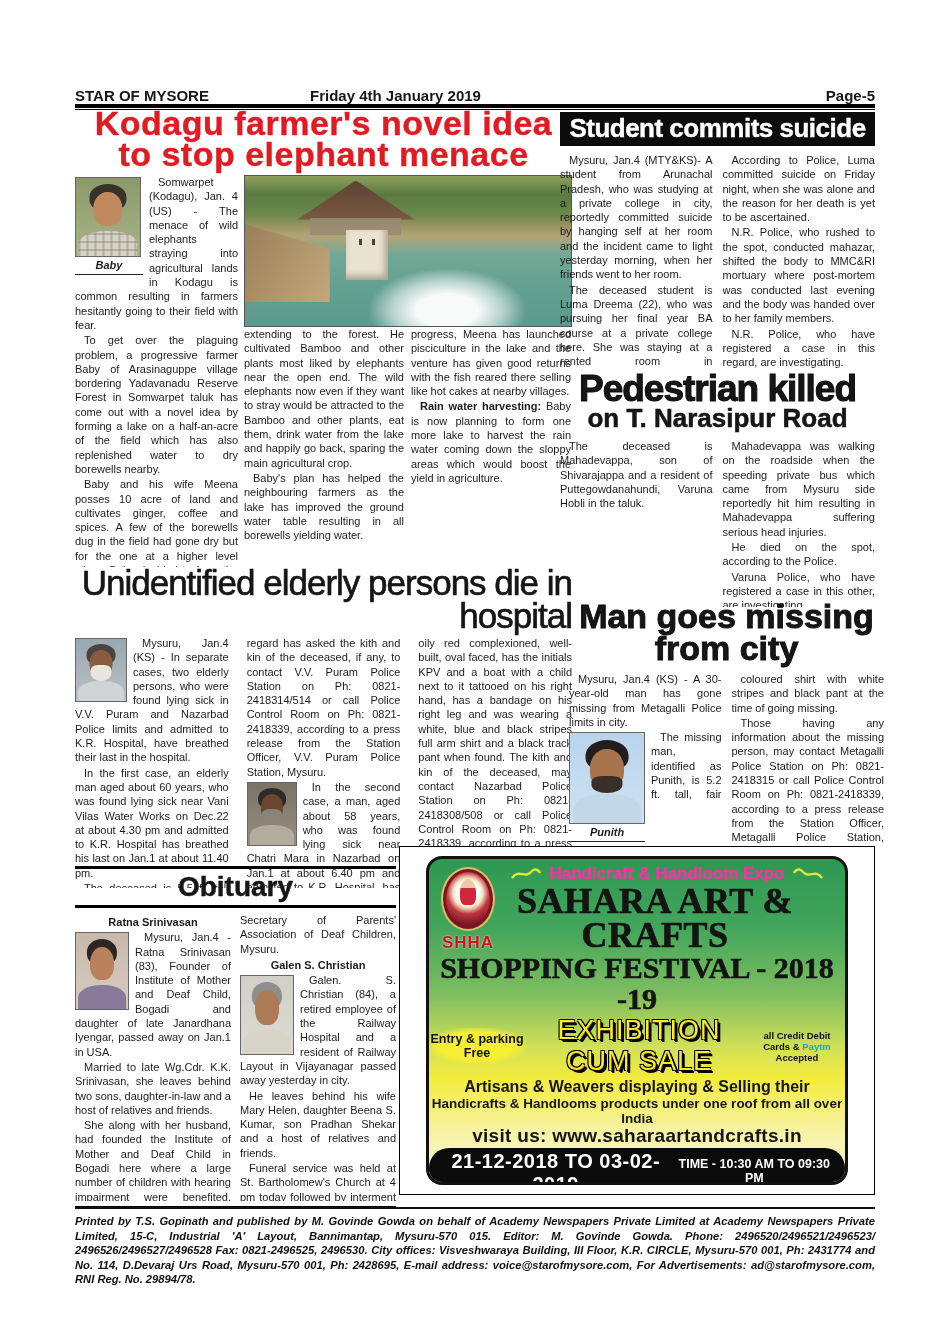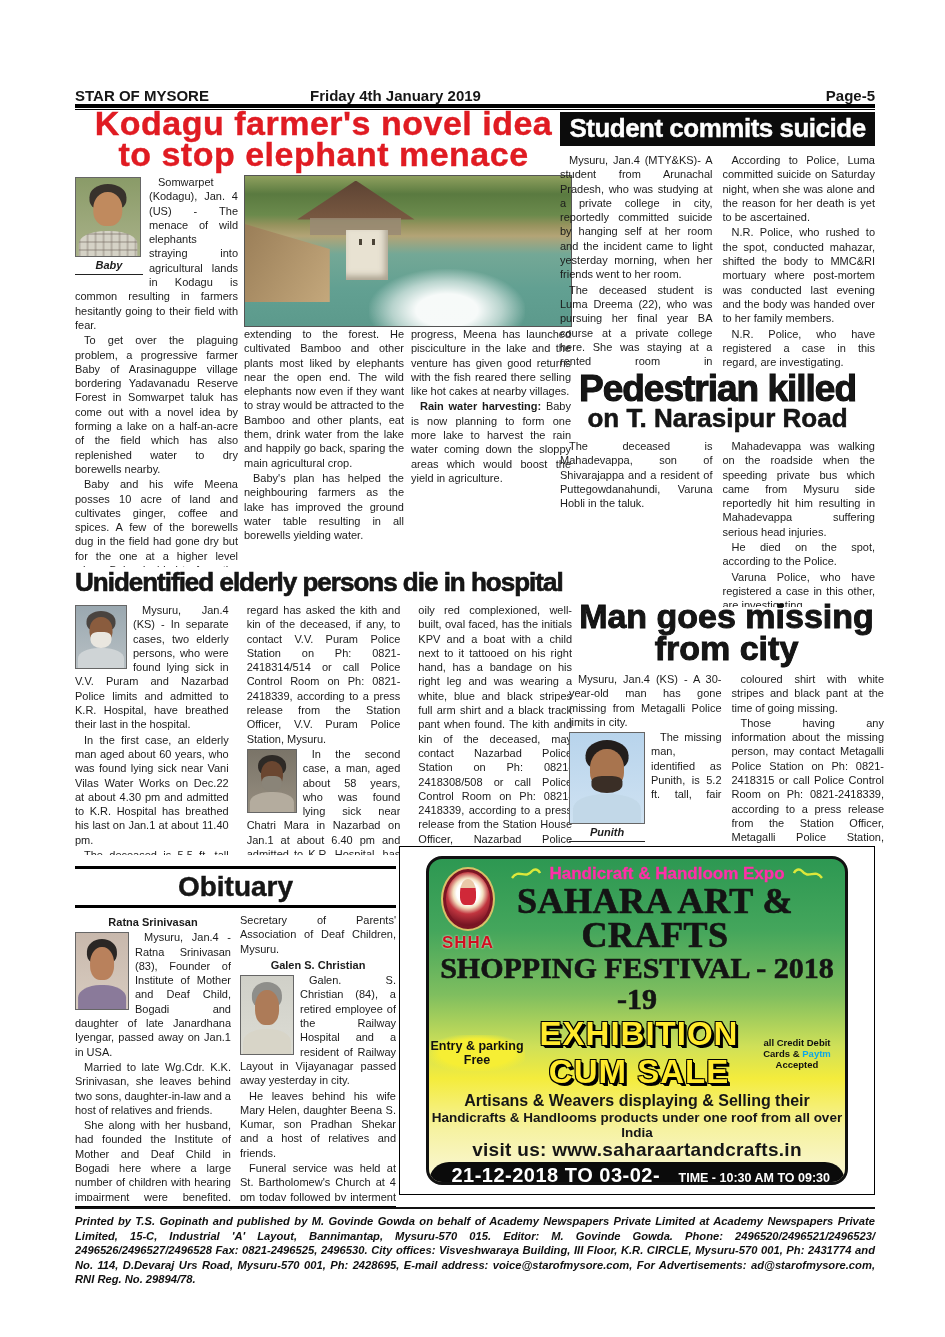--- a/index.html
+++ b/index.html
@@ -72,21 +72,21 @@
 
   
   .sec-ped{position:absolute;left:560px;top:372px;width:315px}
   .big1{font-weight:bold;text-align:center;font-size:37px;line-height:33px;letter-spacing:-1px;
         -webkit-text-stroke:1px #0c0c0c}
   .big2{font-weight:bold;text-align:center;font-size:26px;line-height:27px;-webkit-text-stroke:.5px #0c0c0c}
   .sec-ped .two>div{height:168px}
 
   
   .sec-eld{position:absolute;left:75px;top:566px;width:497px}
-  .cond-head{font-weight:bold;text-align:left;font-size:26px;line-height:33px;letter-spacing:-1px;
+  .cond-head{font-weight:normal;text-align:right;font-size:35px;line-height:33px;letter-spacing:-1px;
              -webkit-text-stroke:.6px #0c0c0c}
   .three{display:flex;gap:18px;margin-top:4px}
   .three>div{width:161px;height:252px}
 
   
   .sec-miss{position:absolute;left:569px;top:600px;width:315px}
   .sec-miss .big1{font-size:34px;line-height:32px;letter-spacing:0;-webkit-text-stroke:.9px #0c0c0c}
   .sec-miss .two>div{height:176px}
 
   
@@ -112,21 +112,21 @@
       text-shadow:0 0 2px #fff}
   .expo{padding-top:5px;font-size:17px;font-weight:bold;color:#ff2fa8;-webkit-text-stroke:.3px #ff2fa8;
         display:flex;align-items:center;justify-content:center;gap:8px;padding-left:60px}
   .brand{font-family:"Liberation Serif",serif;font-weight:bold;font-size:36px;line-height:34px;color:#141414;
          letter-spacing:.5px;padding-left:36px;-webkit-text-stroke:.7px #141414}
   .fest{font-family:Liberation Serif, serif;font-weight:bold;font-size:30px;line-height:31px;color:#141414;
         -webkit-text-stroke:.6px #141414}
   .midrow{display:flex;align-items:center;margin-top:1px}
   .entry{width:96px;font-size:12.5px;line-height:14px;font-weight:bold;color:#101010;padding:4px 0;
          background:radial-gradient(ellipse at center,#f6ee34 55%,rgba(246,238,52,0) 78%)}
-  .exhib{flex:1;font-size:33px;font-weight:bold;letter-spacing:1px;color:#ffe92c;
+  .exhib{flex:1;font-size:27px;font-weight:normal;letter-spacing:1px;color:#ffe92c;
          text-shadow:2px 2px 0 #000,-1px -1px 0 #000,1px -1px 0 #000,-1px 1px 0 #000,3px 3px 0 #000}
   .cards{width:92px;font-size:9.5px;line-height:11px;font-weight:bold;color:#101010;padding-right:4px}
   .cards .paytm{color:#0ba6e8}
   .artl{font-size:16px;font-weight:bold;line-height:18px;margin-top:1px}
   .prodl{font-size:13.5px;font-weight:bold;line-height:15px}
   .visitl{font-size:19px;font-weight:bold;line-height:20px;letter-spacing:.3px}
   .pill{display:flex;align-items:baseline;gap:9px;background:#0b0b0b;color:#fff;border-radius:20px;
         padding:2px 14px;width:fit-content;margin:2px auto 0}
   .pill .d{font-size:20px;font-weight:bold;letter-spacing:.5px}
   .pill .t{font-size:12.5px;font-weight:bold}
@@ -194,21 +194,21 @@
   </div>
 
   <div class="sec-student">
     <div class="blackbar">Student commits suicide</div>
     <div class="two">
       <div class="col">
         <p>Mysuru, Jan.4 (MTY&amp;KS)- A student from Arunachal Pradesh, who was studying at a private college in city, reportedly committed suicide by hanging self at her room and the incident came to light yesterday morning, when her friends went to her room.</p>
         <p>The deceased student is Luma Dreema (22), who was pursuing her final year BA course at a private college here. She was staying at a rented room in Shivarathreeshwara Nagar here.</p>
       </div>
       <div class="col">
-        <p>According to Police, Luma committed suicide on Saturday night, when she was alone and the reason for her death is yet to be ascertained.</p>
+        <p>According to Police, Luma committed suicide on Friday night, when she was alone and the reason for her death is yet to be ascertained.</p>
         <p>N.R. Police, who rushed to the spot, conducted mahazar, shifted the body to MMC&amp;RI mortuary where post-mortem was conducted last evening and the body was handed over to her family members.</p>
         <p>N.R. Police, who have registered a case in this regard, are investigating.</p>
       </div>
     </div>
   </div>
 
   <div class="sec-ped">
     <div class="big1">Pedestrian killed</div>
     <div class="big2">on T. Narasipur Road</div>
     <div class="two">

